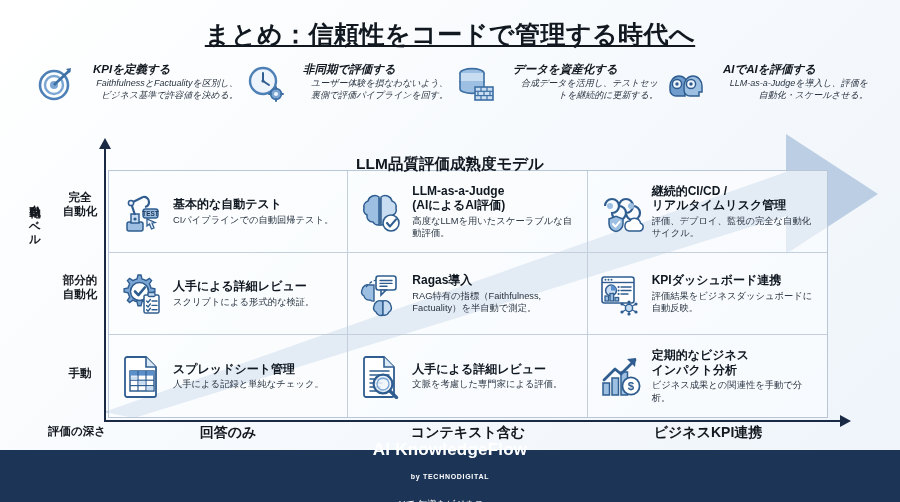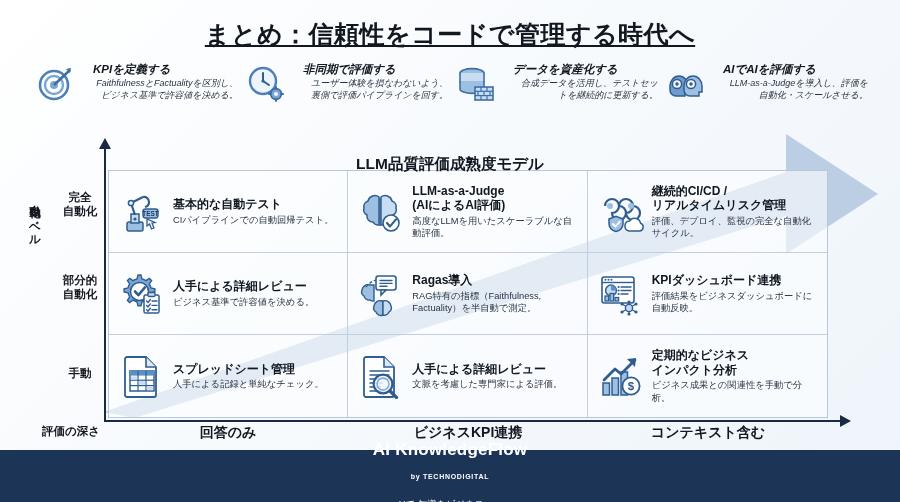--- a/index.html
+++ b/index.html
@@ -243,21 +243,21 @@
   }
   .x-tick {
     flex: 1 1 0;
     text-align: center;
     font-size: 14px;
     font-weight: bold;
     color: #14181f;
   }
   .x-axis-label {
     position: absolute;
-    left: 26px;
+    left: 32px;
     top: 424px;
     font-size: 11.5px;
     font-weight: bold;
     color: #14181f;
     z-index: 5;
     padding-left: 16px;
   }
 
   
   .footer {
@@ -480,21 +480,21 @@
                 <path d="M33 30 h5"></path>
               <path d="M27.6 34.4 l1.4 1.5 l2.4 -3"></path>
                 <path d="M33 34.4 h5"></path>
               <path d="M27.6 38.8 l1.4 1.5 l2.4 -3"></path>
                 <path d="M33 38.8 h5"></path>
             </g>
           </svg>
         </div>
         <div class="cell-body">
           <div class="cell-title">人手による詳細レビュー</div>
-          <div class="cell-desc">ビジネス基準で許容値を決める。</div>
+          <div class="cell-desc">スクリプトによる形式的な検証。</div>
         </div>
       </div>
 
       <div class="cell">
         <div class="cell-icon">
           <svg viewBox="0 0 46 46">
             <path d="M12 14 a6 6 0 0 0 -8 5 a5 5 0 0 0 2 6 a5 5 0 0 0 6 4 a5 5 0 0 0 4 1 l0 -16 z" fill="#9dc0e2" stroke="#2f5d90" stroke-width="1.4"></path>
             <path d="M8 16 q8 -10 20 -7" fill="none" stroke="#2f5d90" stroke-width="1.3" stroke-dasharray="3 2"></path>
             <rect x="18" y="5" width="20" height="14" rx="2.4" fill="#ffffff" stroke="#2f5d90" stroke-width="1.6"></rect>
             <path d="M23 19 l0 5 l5 -5 z" fill="#ffffff" stroke="#2f5d90" stroke-width="1.6"></path>
@@ -637,22 +637,22 @@
           <div class="cell-desc">ビジネス成果との関連性を手動で分析。</div>
         </div>
       </div>
 
     </div>
   </div>
 
   <div class="x-axis-label">評価の深さ</div>
   <div class="x-ticks">
     <div class="x-tick">回答のみ</div>
+    <div class="x-tick">コンテキスト含む</div>
     <div class="x-tick">ビジネスKPI連携</div>
-    <div class="x-tick">コンテキスト含む</div>
   </div>
 
   <div class="footer">
     <div class="footer-brand">AI KnowledgeFlow</div>
     <div class="footer-sub">by TECHNODIGITAL</div>
     <div class="footer-tag">AIで 知識をビジネスへ。</div>
   </div>
 
 </div>
 

